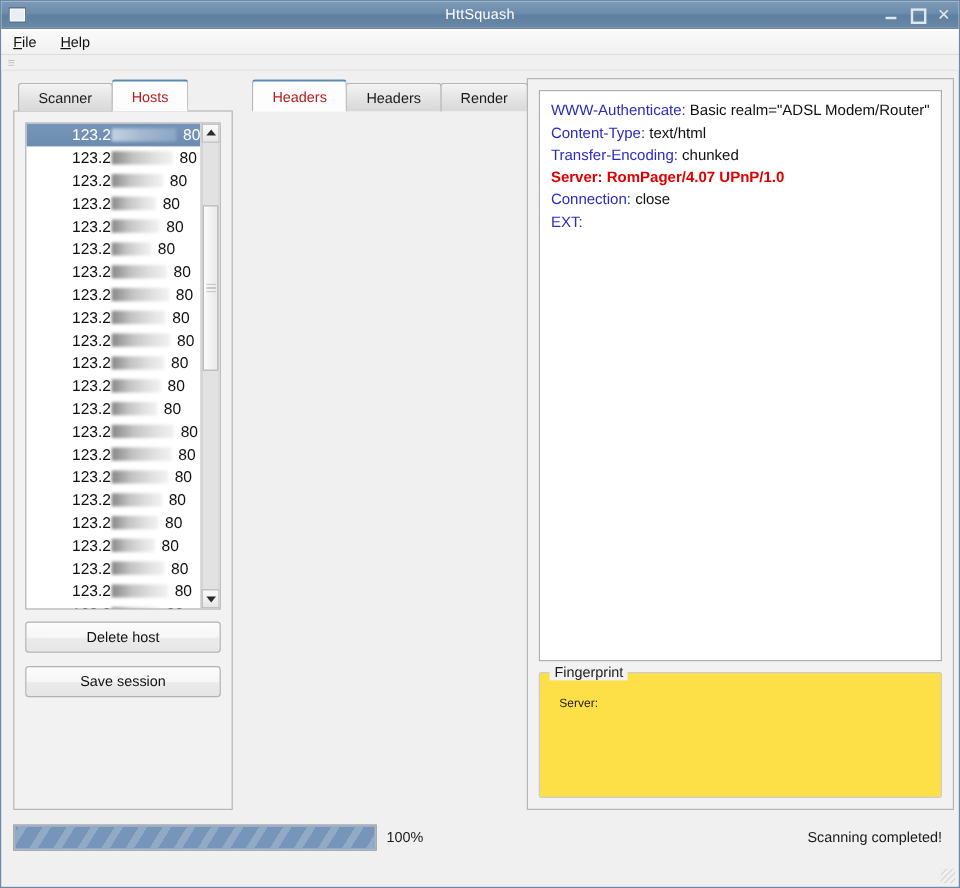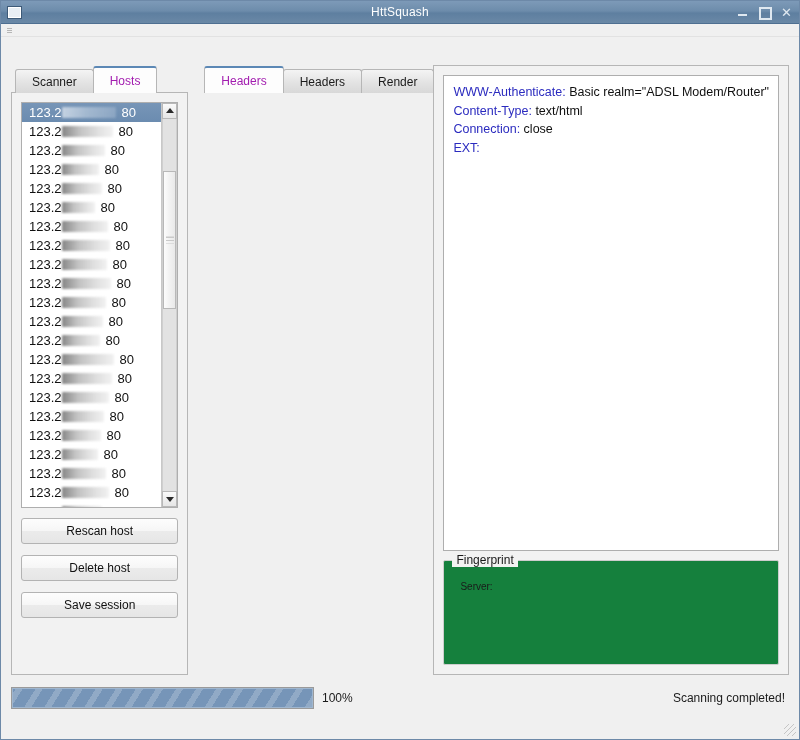--- a/index.html
+++ b/index.html
@@ -166,21 +166,21 @@
     cursor: default;
     position: relative;
   }
   .tab.active {
     height: 27px;
     background: #fdfdfd;
     border-color: #b6b6b6;
     border-top: 2px solid #5c88b5;
     z-index: 2;
     font-weight: normal;
-    color: #a21caf;
+    color: #b91c1c;
   }
 
   .tabpanel {
     flex: 1;
     box-sizing: border-box;
     border: 1px solid #b6b6b6;
     background: #f2f2f2;
     margin-top: -1px;
     padding: 9px;
     display: flex;
@@ -214,21 +214,21 @@
     white-space: nowrap;
     cursor: default;
     display: flex;
     align-items: center;
     gap: 0;
   }
   .host-row.selected {
     background: linear-gradient(to bottom, #7795b7, #6b8cb0);
     color: #ffffff;
   }
-  .ip-prefix { font-size: 13px; }
+  .ip-prefix { font-size: 13px; margin-left: 31px; }
   .ip-blur {
     display: inline-block;
     height: 11px;
     margin: 0 2px 0 0;
     background: linear-gradient(to right,
         rgba(60,60,60,0.62) 0%,
         rgba(120,120,120,0.45) 35%,
         rgba(150,150,150,0.30) 70%,
         rgba(180,180,180,0.18) 100%);
     filter: blur(1.3px);
@@ -338,21 +338,21 @@
   .hdr-val { color: #101010; }
   .hdr-alert { color: #e00000; font-weight: bold; }
 
   .groupbox {
     margin-top: 9px;
     box-sizing: border-box;
     border: 1px solid #cdcdcd;
     border-radius: 2px;
     position: relative;
     padding: 14px 10px 12px 10px;
-    background: #15803d;
+    background: #fde047;
     flex: 1;
     min-height: 0;
   }
   .groupbox-title {
     position: absolute;
     top: -8px;
     left: 8px;
     background: #f2f2f2;
     padding: 0 4px;
     font-size: 12px;
@@ -429,20 +429,24 @@
   <div class="titlebar">
     <div class="title-icon"></div>
     <div class="title-text">HttSquash</div>
     <div class="title-buttons">
       <div class="tbtn tbtn-min"></div>
       <div class="tbtn tbtn-max"></div>
       <div class="tbtn tbtn-close">✕</div>
     </div>
   </div>
 
+  <div class="menubar">
+    <div class="menu-item"><u>F</u>ile</div>
+    <div class="menu-item"><u>H</u>elp</div>
+  </div>
   <div class="toolstrip">
     <div class="grip"></div>
   </div>
 
   <div class="body-area">
 
     <div class="left-col">
       <div class="tabstrip">
         <div class="tab">
           <span>Scanner</span>
@@ -575,21 +579,20 @@
                 <div class="grips"></div>
               </div>
             </div>
             <div class="sb-btn sb-down">
                 <span class="arrow"></span>
               </div>
           </div>
         </div>
 
         <div class="btn-col">
-          <div class="btn">Rescan host</div>
           <div class="btn">Delete host</div>
           <div class="btn">Save session</div>
         </div>
       </div>
     </div>
 
     <div class="right-col">
       <div class="tabstrip">
         <div class="tab active">
           <span>Headers</span>
@@ -599,20 +602,22 @@
         </div>
         <div class="tab">
           <span>Render</span>
         </div>
       </div>
 
       <div class="tabpanel">
         <div class="headers-box" id="headers-box">
             <div class="hdr-line"><span class="hdr-name">WWW-Authenticate:</span><span class="hdr-val"> Basic realm="ADSL Modem/Router"</span></div>
             <div class="hdr-line"><span class="hdr-name">Content-Type:</span><span class="hdr-val"> text/html</span></div>
+            <div class="hdr-line"><span class="hdr-name">Transfer-Encoding:</span><span class="hdr-val"> chunked</span></div>
+            <div class="hdr-line"><span class="hdr-alert">Server: RomPager/4.07 UPnP/1.0</span></div>
             <div class="hdr-line"><span class="hdr-name">Connection:</span><span class="hdr-val"> close</span></div>
             <div class="hdr-line"><span class="hdr-name">EXT:</span></div>
           </div>
 
         <div class="groupbox">
           <div class="groupbox-title">Fingerprint</div>
           <div class="fingerprint-row">Server:</div>
         </div>
       </div>
     </div>

